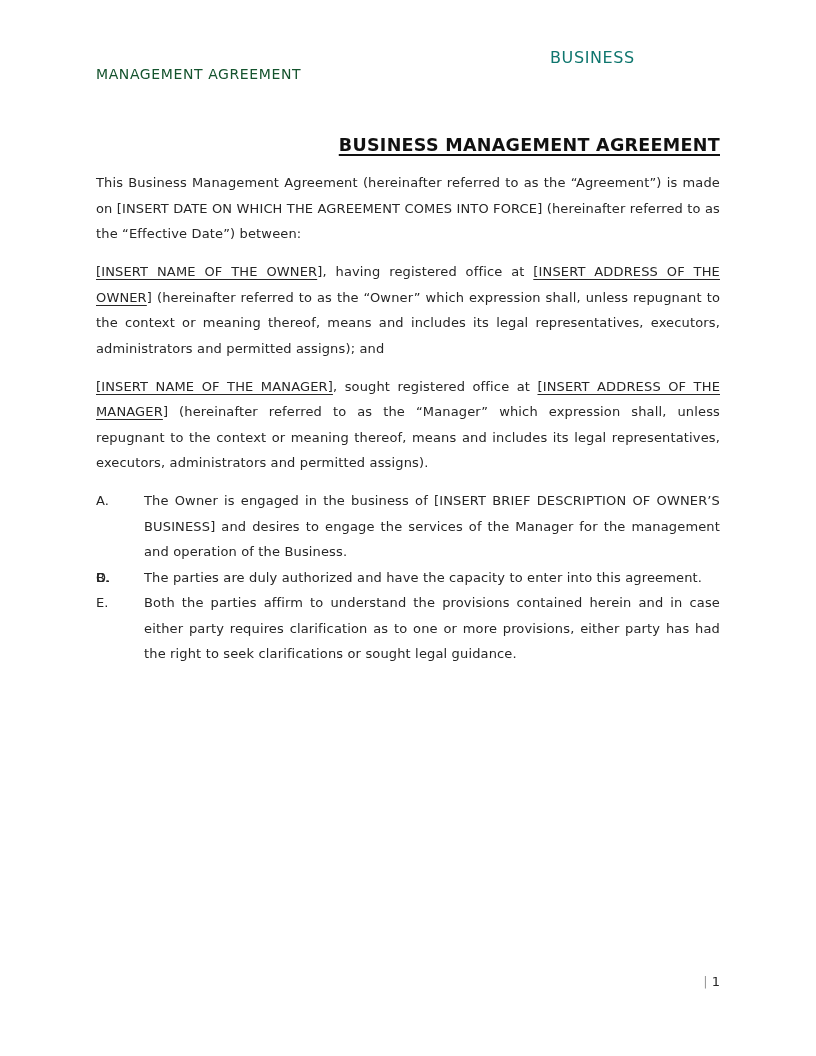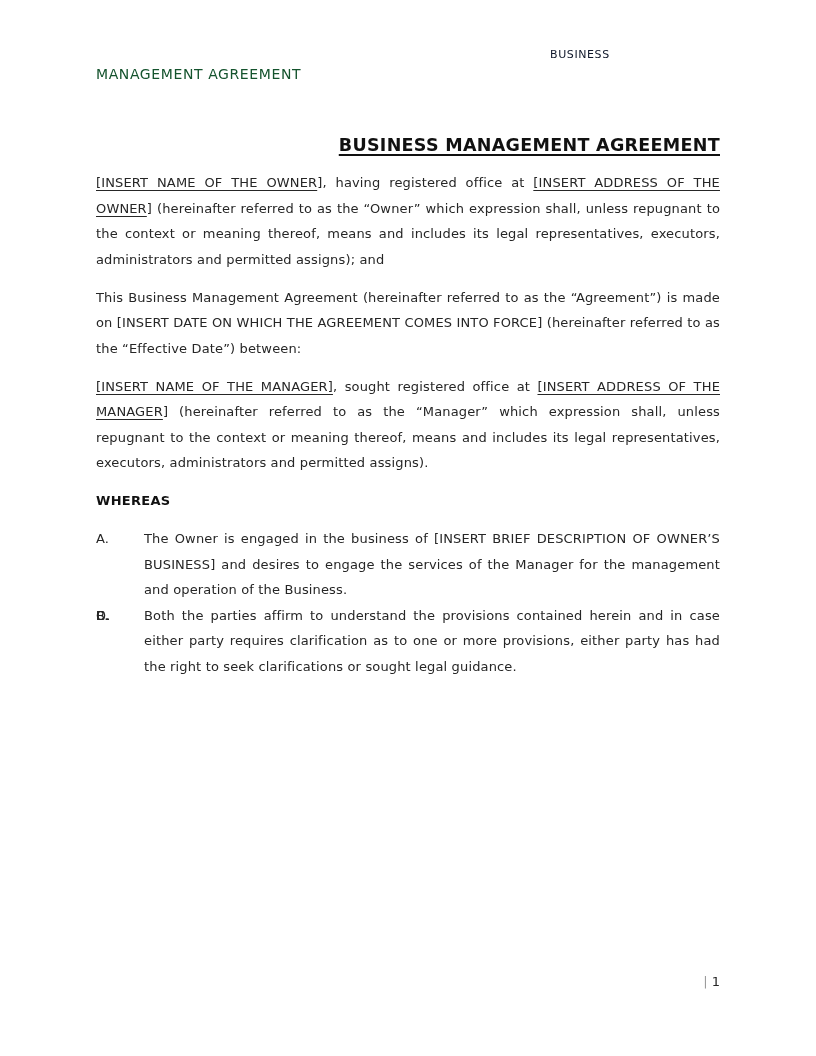--- a/index.html
+++ b/index.html
@@ -9,23 +9,23 @@
     height: 1056px;
     background: #ffffff;
     font-family: "DejaVu Sans", "Liberation Sans", sans-serif;
     color: #262626;
     overflow: hidden;
   }
   .hdr-line1 {
     position: absolute;
     left: 550px;
     top: 48px;
-    font-size: 11px;
+    font-size: 16px;
     letter-spacing: 0.6px;
-    color: #0f172a;
+    color: #0f766e;
     white-space: nowrap;
   }
   .hdr-line2 {
     position: absolute;
     left: 96px;
     top: 66px;
     font-size: 14px;
     letter-spacing: 0.6px;
     color: #14532d;
     white-space: nowrap;
@@ -98,42 +98,42 @@
 
 <div class="page">
 
   <div class="hdr-line1">BUSINESS</div>
   <div class="hdr-line2">MANAGEMENT AGREEMENT</div>
 
   <div class="content">
 
     <h1 class="doc-title">BUSINESS MANAGEMENT AGREEMENT</h1>
 
+    <p class="para">This Business Management Agreement (hereinafter referred to as the “Agreement”) is made on [INSERT DATE ON WHICH THE AGREEMENT COMES INTO FORCE] (hereinafter referred to as the “Effective Date”) between:</p>
+
     <p class="para"><span class="u">[INSERT NAME OF THE OWNER</span><span>], having registered office at </span><span class="u">[INSERT ADDRESS OF THE OWNER</span><span>] (hereinafter referred to as the “Owner” which expression shall, unless repugnant to the context or meaning thereof, means and includes its legal representatives, executors, administrators and permitted assigns); and</span></p>
-
-    <p class="para">This Business Management Agreement (hereinafter referred to as the “Agreement”) is made on [INSERT DATE ON WHICH THE AGREEMENT COMES INTO FORCE] (hereinafter referred to as the “Effective Date”) between:</p>
 
     <p class="para"><span class="u">[INSERT NAME OF THE MANAGER]</span><span>, sought registered office at </span><span class="u">[INSERT ADDRESS OF THE MANAGER</span><span>]  (hereinafter referred to as the “Manager” which expression shall, unless repugnant to the context or meaning thereof, means and includes its legal representatives, executors, administrators and permitted assigns).</span></p>
 
 
-    <p class="whereas">WHEREAS</p>
 
     <div>
       <div class="recital">
         <span class="marker">A.</span>
         <span>The Owner is engaged in the business of [INSERT BRIEF DESCRIPTION OF OWNER’S BUSINESS] and desires to engage the services of the Manager for the management and operation of the Business.</span>
       </div>
       <div class="recital">
         <span class="marker">B.</span>
       </div>
       <div class="recital">
         <span class="marker">C.</span>
       </div>
       <div class="recital">
         <span class="marker">D.</span>
+        <span>The parties are duly authorized and have the capacity to enter into this agreement.</span>
       </div>
       <div class="recital">
         <span class="marker">E.</span>
         <span>Both the parties affirm to understand the provisions contained herein and in case either party requires clarification as to one or more provisions, either party has had the right to seek clarifications or sought legal guidance.</span>
       </div>
     </div>
 
   </div>
 
   <div class="footer"><span class="sep">|</span><span>1</span></div>

